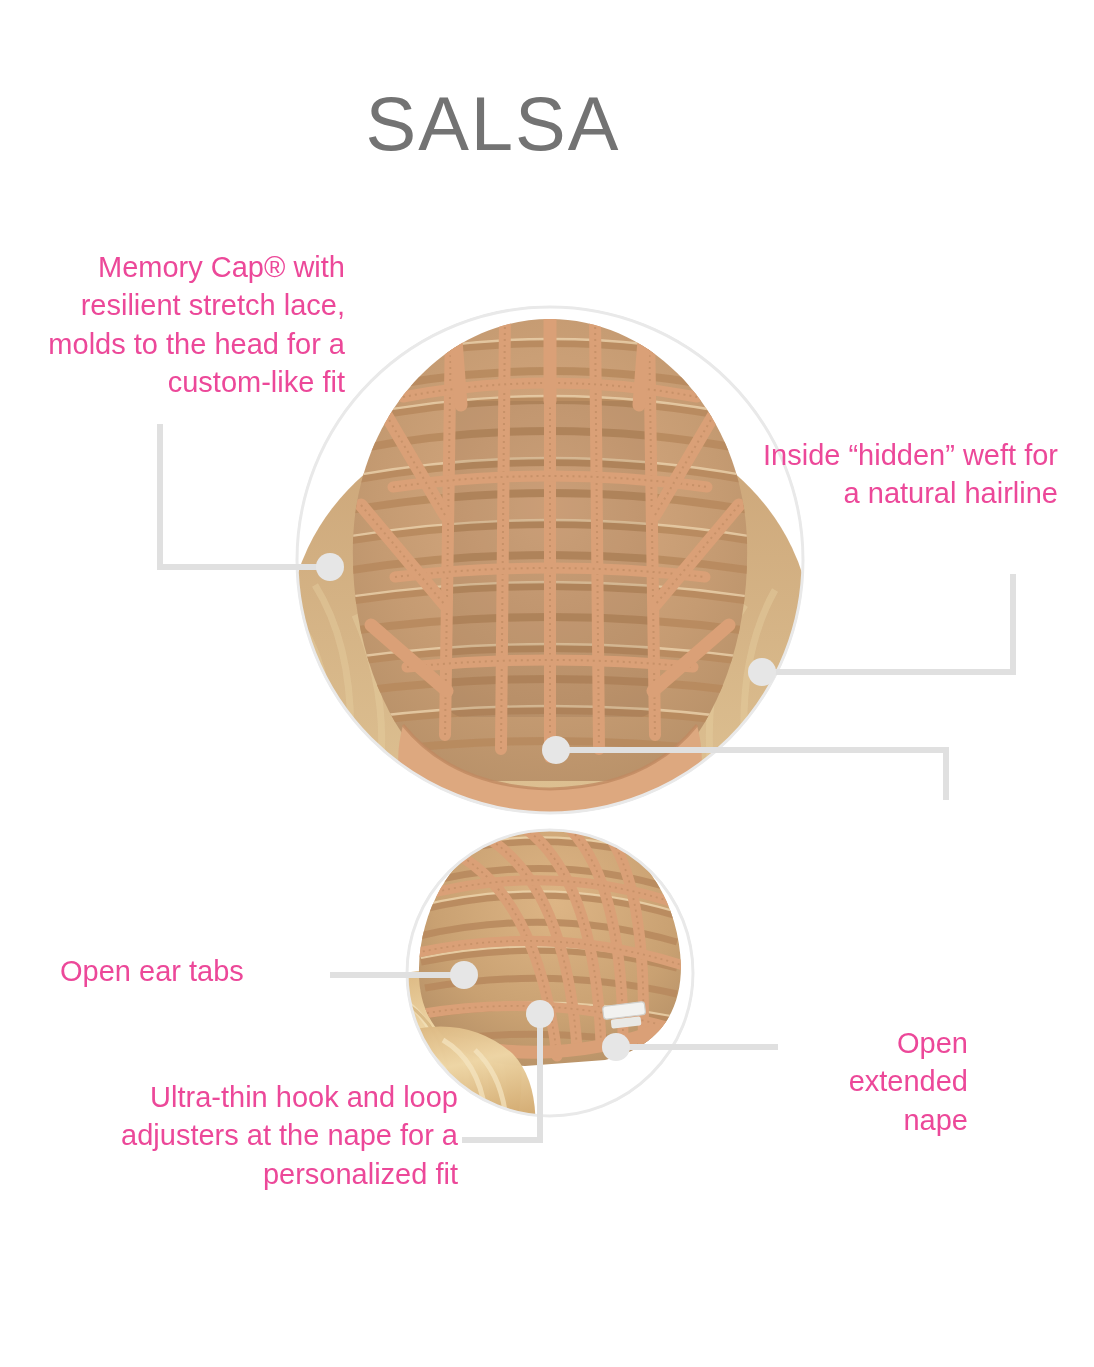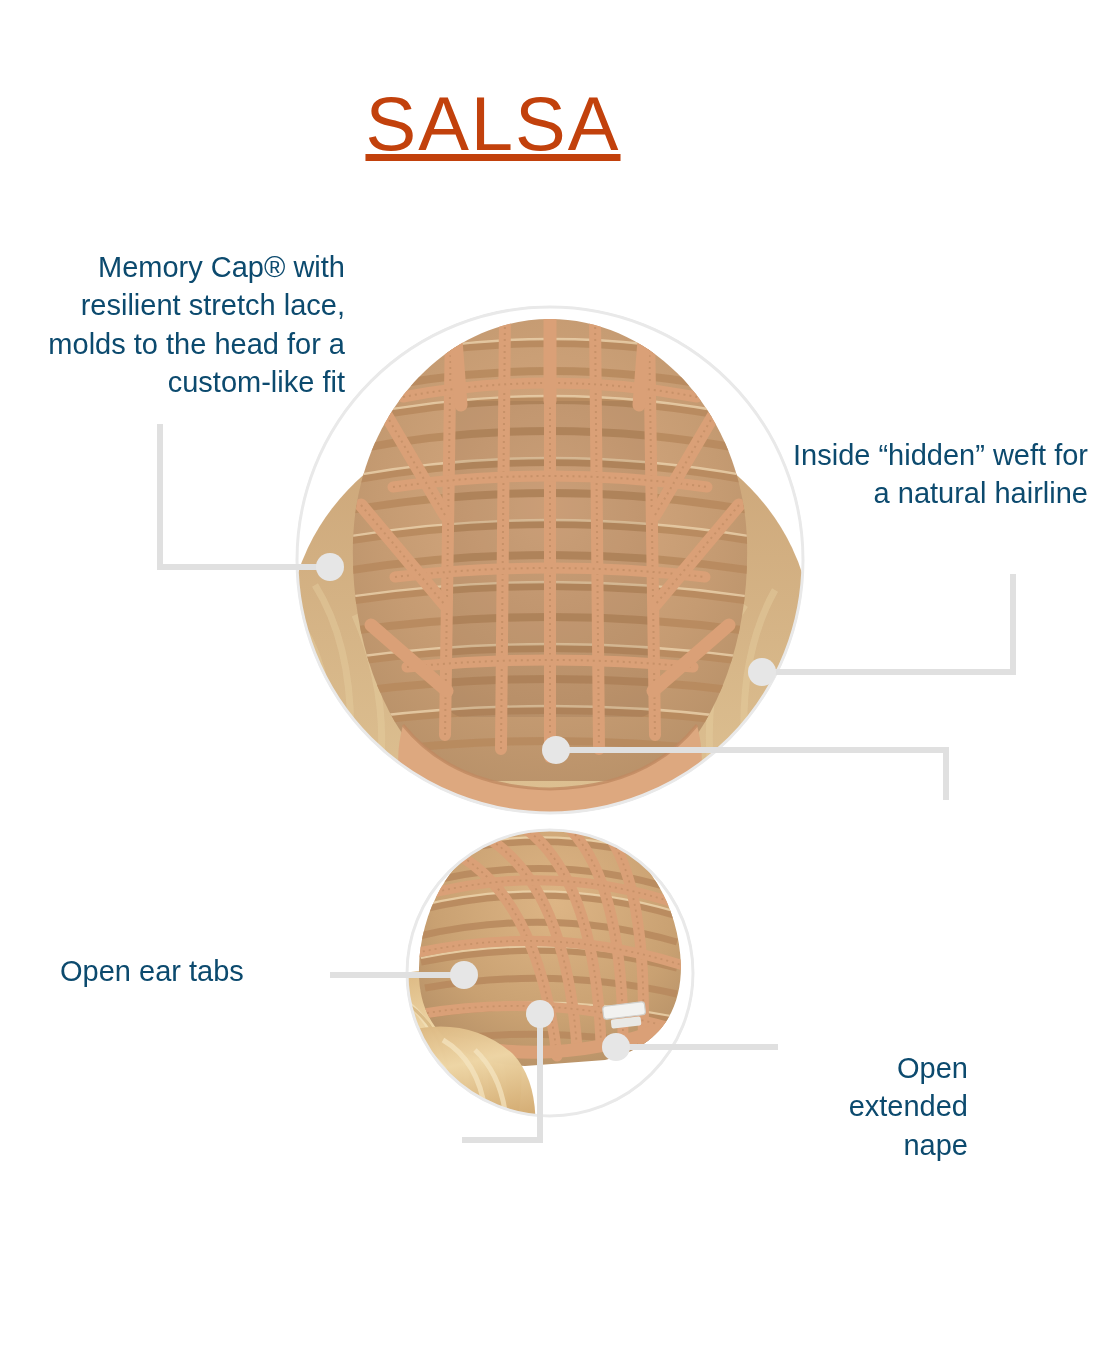--- a/index.html
+++ b/index.html
@@ -22,63 +22,60 @@
   
   .title {
     position: absolute;
     top: 86px;
     left: 0;
     width: 986px;
     text-align: center;
     font-size: 76px;
     font-weight: 300;
     letter-spacing: 2px;
-    color: #c2410c;
+    color: #737373;
     font-family: "Liberation Sans", sans-serif;
     line-height: 1;
-    text-decoration: underline;
   }
 
   
   .callout {
     position: absolute;
-    color: #0c4a6e;
+    color: #ec4899;
     font-size: 29px;
     line-height: 1.32;
     font-weight: 400;
     font-family: "Liberation Sans", sans-serif;
     white-space: pre-line;
   }
   .callout.right-align { text-align: right; }
 
   #callout-memory-cap {
     left: 20px; top: 248px; width: 325px;
     text-align: right;
   }
   #callout-hidden-weft {
     left: 758px; top: 436px; width: 300px;
     text-align: right;
-    margin-left: 30px;
   }
   #callout-comfort-band {
     left: 740px; top: 812px; width: 318px;
     text-align: right;
   }
   #callout-ear-tabs {
     left: 60px; top: 952px; width: 258px;
     text-align: left;
   }
   #callout-hook-loop {
     left: 70px; top: 1078px; width: 388px;
     text-align: right;
   }
   #callout-extended-nape {
     left: 788px; top: 1024px; width: 180px;
     text-align: right;
-    margin-top: 25px;
   }
 
   
   #leaders {
     position: absolute;
     left: 0; top: 0;
     width: 1094px;
     height: 1367px;
     pointer-events: none;
   }
@@ -367,16 +364,17 @@
     </g>
   </svg>
 
   <div class="callout right-align" id="callout-memory-cap">Memory Cap® with resilient stretch lace, molds to the head for a custom-like fit</div>
 
   <div class="callout right-align" id="callout-hidden-weft">Inside “hidden” weft for a natural hairline</div>
 
 
   <div class="callout right-align" id="callout-ear-tabs">Open ear tabs</div>
 
+  <div class="callout right-align" id="callout-hook-loop">Ultra-thin hook and loop adjusters at the nape for a personalized fit</div>
 
   <div class="callout right-align" id="callout-extended-nape">Open extended nape</div>
 
 </div>
 
 </body></html>

